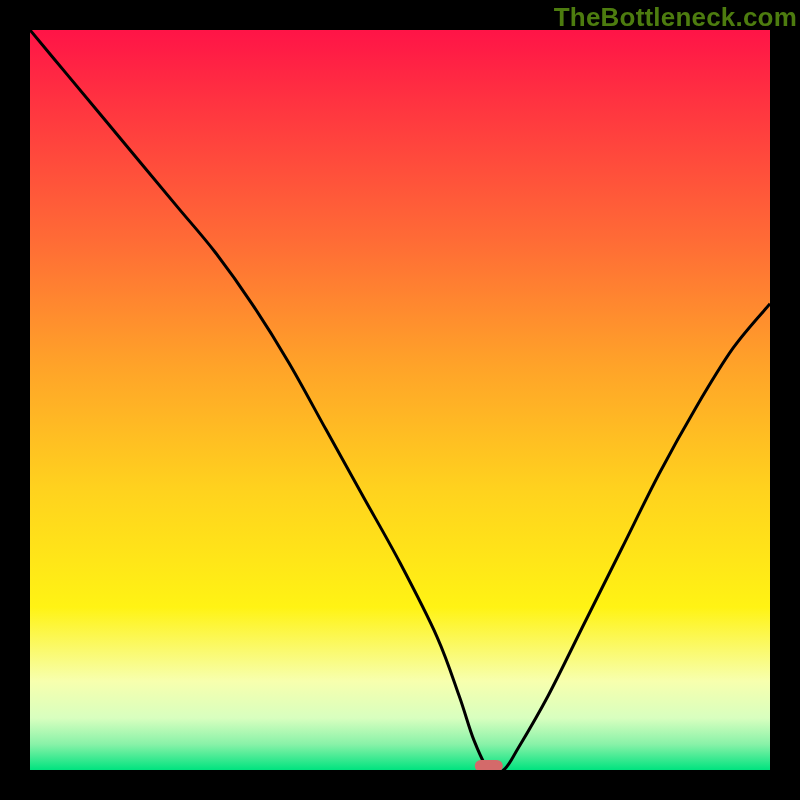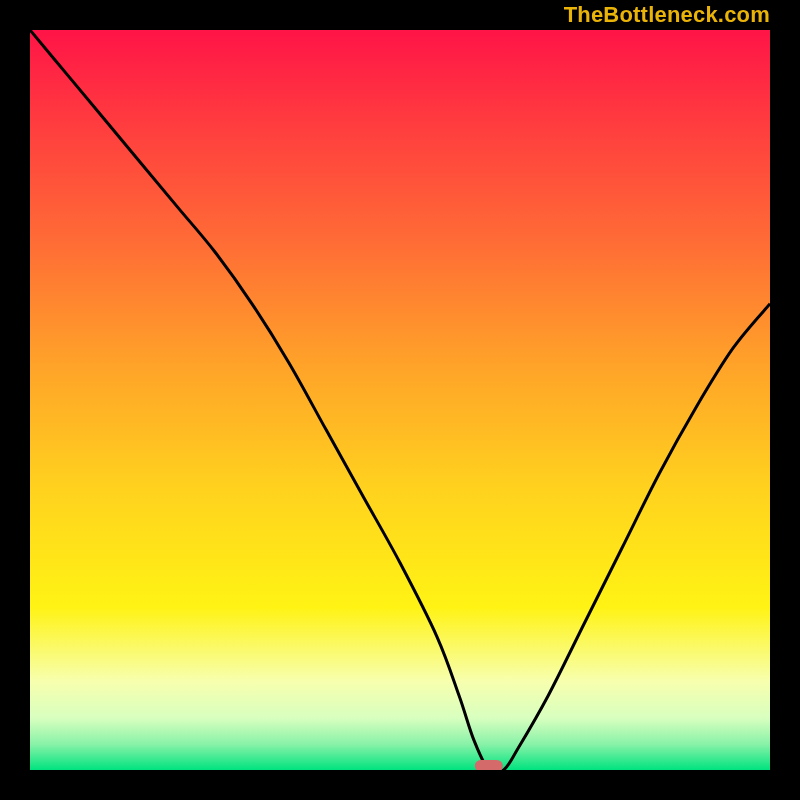--- a/index.html
+++ b/index.html
@@ -15,23 +15,23 @@
     position: absolute;
     top: 0;
     left: 0;
     width: 800px;
     height: 800px;
     background: #000;
   }
   .attribution {
     position: absolute;
     top: 2px;
-    right: 30px;
-    color: #eab308;
-    font-size: 22px;
+    right: 3px;
+    color: #4d7c0f;
+    font-size: 26px;
     font-weight: 600;
     letter-spacing: 0.2px;
   }
   .plot {
     position: absolute;
     top: 30px;
     left: 30px;
     width: 740px;
     height: 740px;
   }

